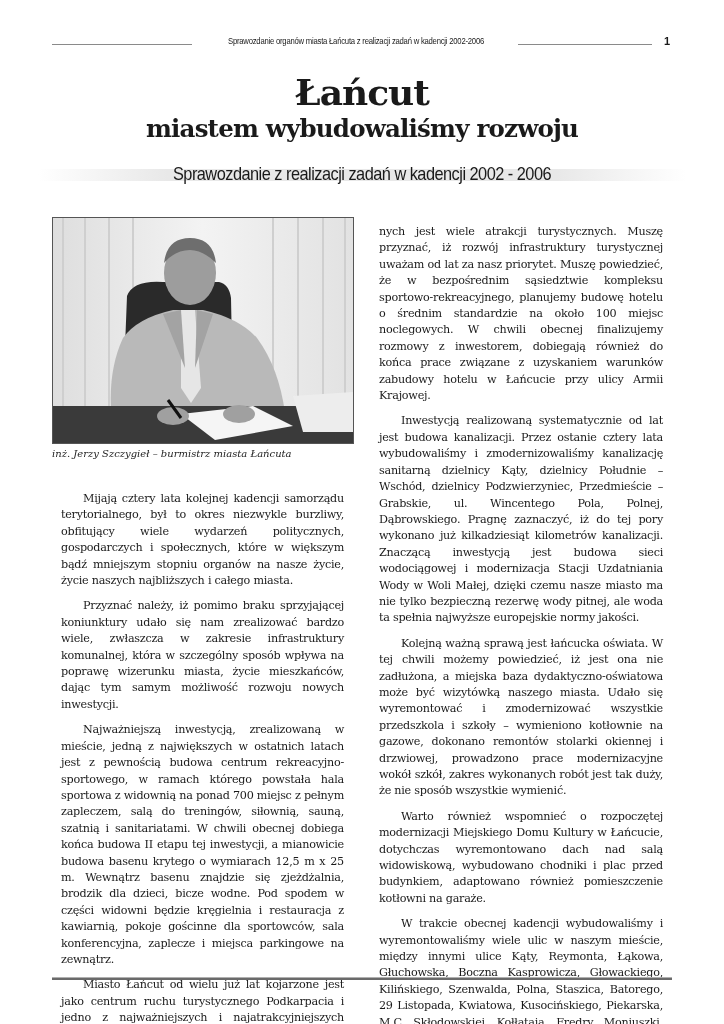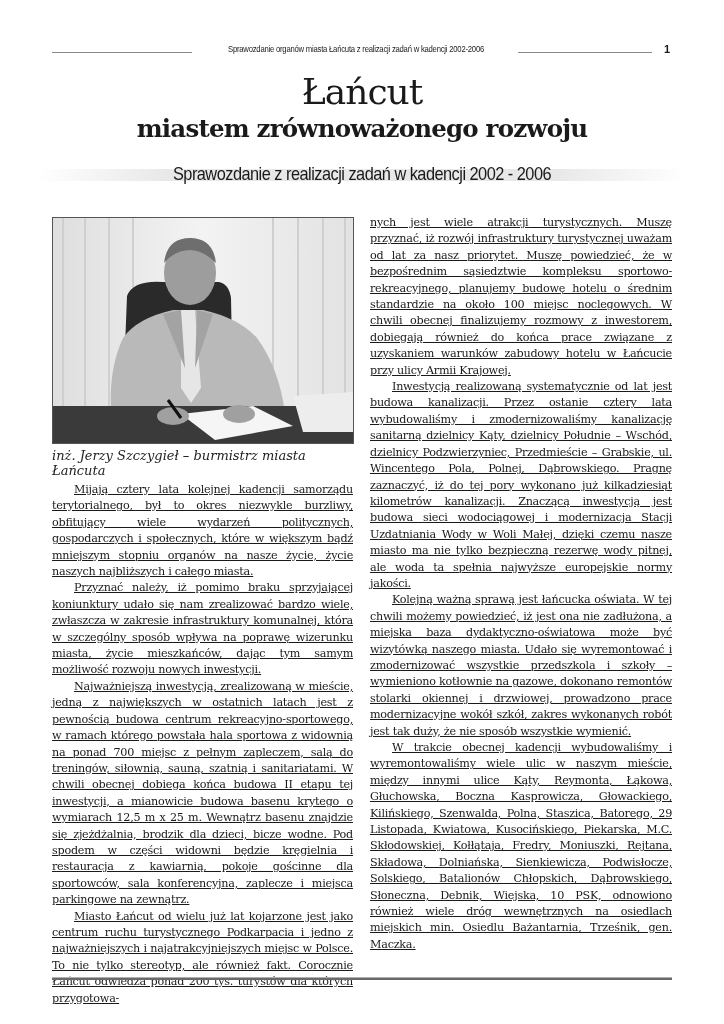--- a/index.html
+++ b/index.html
@@ -1,58 +1,58 @@
 <!DOCTYPE html>
 <html><head>
   <meta charset="utf-8">
   <style>
     html, body { margin: 0; padding: 0; background: #ffffff; }
     body { width: 724px; height: 1024px; position: relative; overflow: hidden; color: #1a1a1a; }
-    .running-head { position: absolute; top: 36px; left: 52px; width: 620px; height: 14px; margin-top: 8px; }
+    .running-head { position: absolute; top: 36px; left: 52px; width: 620px; height: 14px; }
     .rh-line { position: absolute; top: 8px; height: 1px; background: #8a8a8a; }
     .rh-line.left { left: 0; width: 140px; }
     .rh-line.right { left: 466px; width: 134px; }
     .rh-text { position: absolute; left: 152px; top: 0; width: 304px; text-align: center;
       font-family: "Liberation Sans", sans-serif; font-size: 8.4px; letter-spacing: -0.25px; transform: scaleX(0.92); transform-origin: center; }
     .page-num { position: absolute; left: 612px; top: -1px; font-family: "Liberation Sans", sans-serif; font-size: 11px; font-weight: bold; }
 
     .title { position: absolute; top: 70px; left: 0; width: 724px; text-align: center;
-      font-family: "DejaVu Serif", serif; font-weight: normal; font-size: 36px; letter-spacing: -1px; line-height: 44px; }
+      font-family: "DejaVu Serif", serif; font-weight: bold; font-size: 36px; letter-spacing: -1px; line-height: 44px; }
     .subtitle { position: absolute; top: 112px; left: 0; width: 724px; text-align: center;
       font-family: "DejaVu Serif", serif; font-weight: bold; font-size: 24.5px; letter-spacing: -0.8px; line-height: 34px; }
     .band { position: absolute; top: 169px; left: 38px; width: 648px; height: 12px;
       background: linear-gradient(to right, rgba(255,255,255,0) 0%, #e8e8e8 20%, #e8e8e8 80%, rgba(255,255,255,0) 100%); }
     .report-line { position: absolute; top: 160px; left: 0; width: 724px; text-align: center;
       font-family: "Liberation Sans", sans-serif; font-size: 19px; letter-spacing: -0.6px; line-height: 28px; transform: scaleX(0.86); transform-origin: center; }
 
     .photo { position: absolute; left: 52px; top: 217px; width: 300px; height: 225px; border: 1px solid #555; overflow: hidden; background: #e9e9e9; }
     .photo svg { display: block; width: 100%; height: 100%; }
     .caption { position: absolute; left: 52px; top: 448px; width: 305px;
-      font-family: "DejaVu Serif", serif; font-style: italic; font-size: 13px; color: #222; }
+      font-family: "DejaVu Serif", serif; font-style: italic; font-size: 10px; color: #222; }
 
     .col { position: absolute; font-family: "DejaVu Serif", serif; font-size: 11.2px; line-height: 16.4px; text-align: justify; color: #1a1a1a; letter-spacing: -0.25px; }
     .col.left { left: 52px; top: 482px; width: 301px; }
     .col.right { left: 370px; top: 215px; width: 302px; }
-    .col p { margin: 0; text-indent: 22px; hyphens: manual; text-decoration: underline; }
+    .col p { margin: 9px; text-indent: 22px; hyphens: manual; }
     .col p.cont { text-indent: 0; }
 
     .bottom-rule { position: absolute; left: 52px; top: 977px; width: 620px; height: 2px; background: #6a6a6a; border-top: 1px solid #b0b0b0; }
   </style>
 </head>
 <body>
 
 <div class="running-head">
   <div class="rh-line left"></div>
   <div class="rh-text">Sprawozdanie organów miasta Łańcuta z realizacji zadań w kadencji 2002-2006</div>
   <div class="rh-line right"></div>
   <div class="page-num">1</div>
 </div>
 
 <h1 class="title" style="margin:0">Łańcut</h1>
-<h2 class="subtitle" style="margin:0">miastem zrównoważonego rozwoju</h2>
+<h2 class="subtitle" style="margin:0">miastem wybudowaliśmy rozwoju</h2>
 <div class="band"></div>
 <div class="report-line">Sprawozdanie z realizacji zadań w kadencji 2002 - 2006</div>
 
 <div class="photo">
   <svg viewBox="0 0 300 225" preserveAspectRatio="none">
     <defs>
       <linearGradient id="bg" x1="0" x2="1" y1="0" y2="0">
         <stop offset="0" stop-color="#dedede"></stop>
         <stop offset="0.5" stop-color="#f3f3f3"></stop>
         <stop offset="1" stop-color="#e2e2e2"></stop>
@@ -90,16 +90,17 @@
   <p>Mijają cztery lata kolejnej kadencji samorządu terytorialnego, był to okres niezwykle burzliwy, obfitujący wiele wydarzeń politycznych, gospodarczych i społecznych, które w większym bądź mniejszym stopniu organów na nasze życie, życie naszych najbliższych i całego miasta.</p>
   <p>Przyznać należy, iż pomimo braku sprzyjającej koniunktury udało się nam zrealizować bardzo wiele, zwłaszcza w zakresie infrastruktury komunalnej, która w szczególny sposób wpływa na poprawę wizerunku miasta, życie mieszkańców, dając tym samym możliwość rozwoju nowych inwestycji.</p>
   <p>Najważniejszą inwestycją, zrealizowaną w mieście, jedną z największych w ostatnich latach jest z pewnością budowa centrum rekreacyjno-sportowego, w ramach którego powstała hala sportowa z widownią na ponad 700 miejsc z pełnym zapleczem, salą do treningów, siłownią, sauną, szatnią i sanitariatami. W chwili obecnej dobiega końca budowa II etapu tej inwestycji, a mianowicie budowa basenu krytego o wymiarach 12,5 m x 25 m. Wewnątrz basenu znajdzie się zjeżdżalnia, brodzik dla dzieci, bicze wodne. Pod spodem w części widowni będzie kręgielnia i restauracja z kawiarnią, pokoje gościnne dla sportowców, sala konferencyjna, zaplecze i miejsca parkingowe na zewnątrz.</p>
   <p>Miasto Łańcut od wielu już lat kojarzone jest jako centrum ruchu turystycznego Podkarpacia i jedno z najważniejszych i najatrakcyjniejszych miejsc w Polsce. To nie tylko stereotyp, ale również fakt. Corocznie Łańcut odwiedza ponad 200 tys. turystów dla których przygotowa-</p>
 </div>
 
 <div class="col right">
   <p class="cont">nych jest wiele atrakcji turystycznych. Muszę przyznać, iż rozwój infrastruktury turystycznej uważam od lat za nasz priorytet. Muszę powiedzieć, że w bezpośrednim sąsiedztwie kompleksu sportowo-rekreacyjnego, planujemy budowę hotelu o średnim standardzie na około 100 miejsc noclegowych. W chwili obecnej finalizujemy rozmowy z inwestorem, dobiegają również do końca prace związane z uzyskaniem warunków zabudowy hotelu w Łańcucie przy ulicy Armii Krajowej.</p>
   <p>Inwestycją realizowaną systematycznie od lat jest budowa kanalizacji. Przez ostanie cztery lata wybudowaliśmy i zmodernizowaliśmy kanalizację sanitarną dzielnicy Kąty, dzielnicy Południe – Wschód, dzielnicy Podzwierzyniec, Przedmieście – Grabskie, ul. Wincentego Pola, Polnej, Dąbrowskiego. Pragnę zaznaczyć, iż do tej pory wykonano już kilkadziesiąt kilometrów kanalizacji. Znaczącą inwestycją jest budowa sieci wodociągowej i modernizacja Stacji Uzdatniania Wody w Woli Małej, dzięki czemu nasze miasto ma nie tylko bezpieczną rezerwę wody pitnej, ale woda ta spełnia najwyższe europejskie normy jakości.</p>
   <p>Kolejną ważną sprawą jest łańcucka oświata. W tej chwili możemy powiedzieć, iż jest ona nie zadłużona, a miejska baza dydaktyczno-oświatowa może być wizytówką naszego miasta. Udało się wyremontować i zmodernizować wszystkie przedszkola i szkoły – wymieniono kotłownie na gazowe, dokonano remontów stolarki okiennej i drzwiowej, prowadzono prace modernizacyjne wokół szkół, zakres wykonanych robót jest tak duży, że nie sposób wszystkie wymienić.</p>
+  <p>Warto również wspomnieć o rozpoczętej modernizacji Miejskiego Domu Kultury w Łańcucie, dotychczas wyremontowano dach nad salą widowiskową, wybudowano chodniki i plac przed budynkiem, adaptowano również pomieszczenie kotłowni na garaże.</p>
   <p>W trakcie obecnej kadencji wybudowaliśmy i wyremontowaliśmy wiele ulic w naszym mieście, między innymi ulice Kąty, Reymonta, Łąkowa, Głuchowska, Boczna Kasprowicza, Głowackiego, Kilińskiego, Szenwalda, Polna, Staszica, Batorego, 29 Listopada, Kwiatowa, Kusocińskiego, Piekarska, M.C. Skłodowskiej, Kołłątaja, Fredry, Moniuszki, Rejtana, Składowa, Dolniańska, Sienkiewicza, Podwisłocze, Solskiego, Batalionów Chłopskich, Dąbrowskiego, Słoneczna, Debnik, Wiejska, 10 PSK, odnowiono również wiele dróg wewnętrznych na osiedlach miejskich min. Osiedlu Bażantarnia, Trześnik, gen. Maczka.</p>
 </div>
 
 <div class="bottom-rule"></div>
 
 </body></html>

